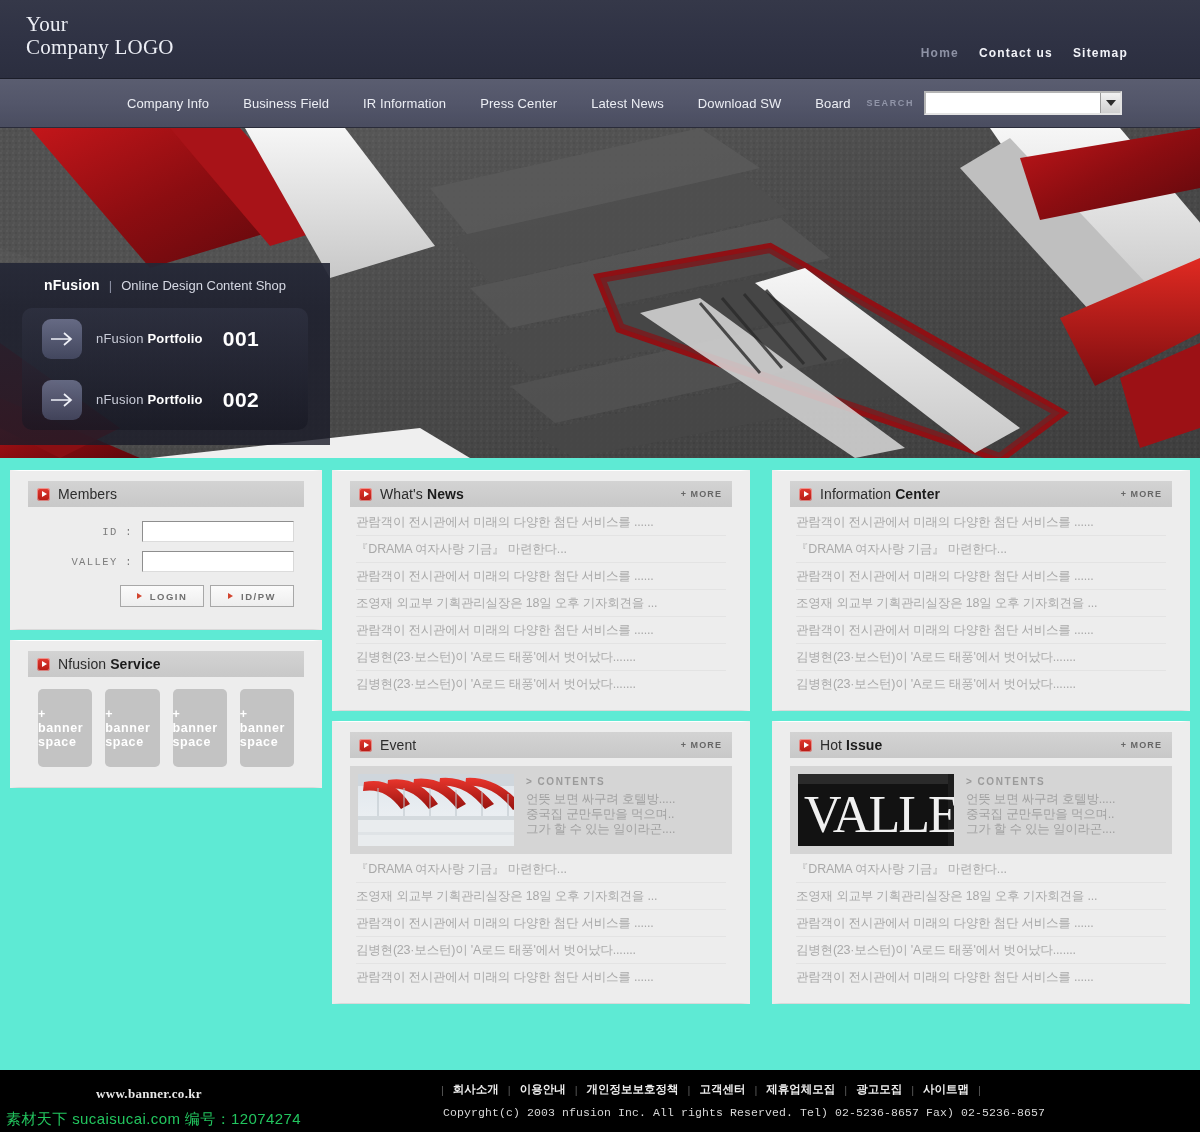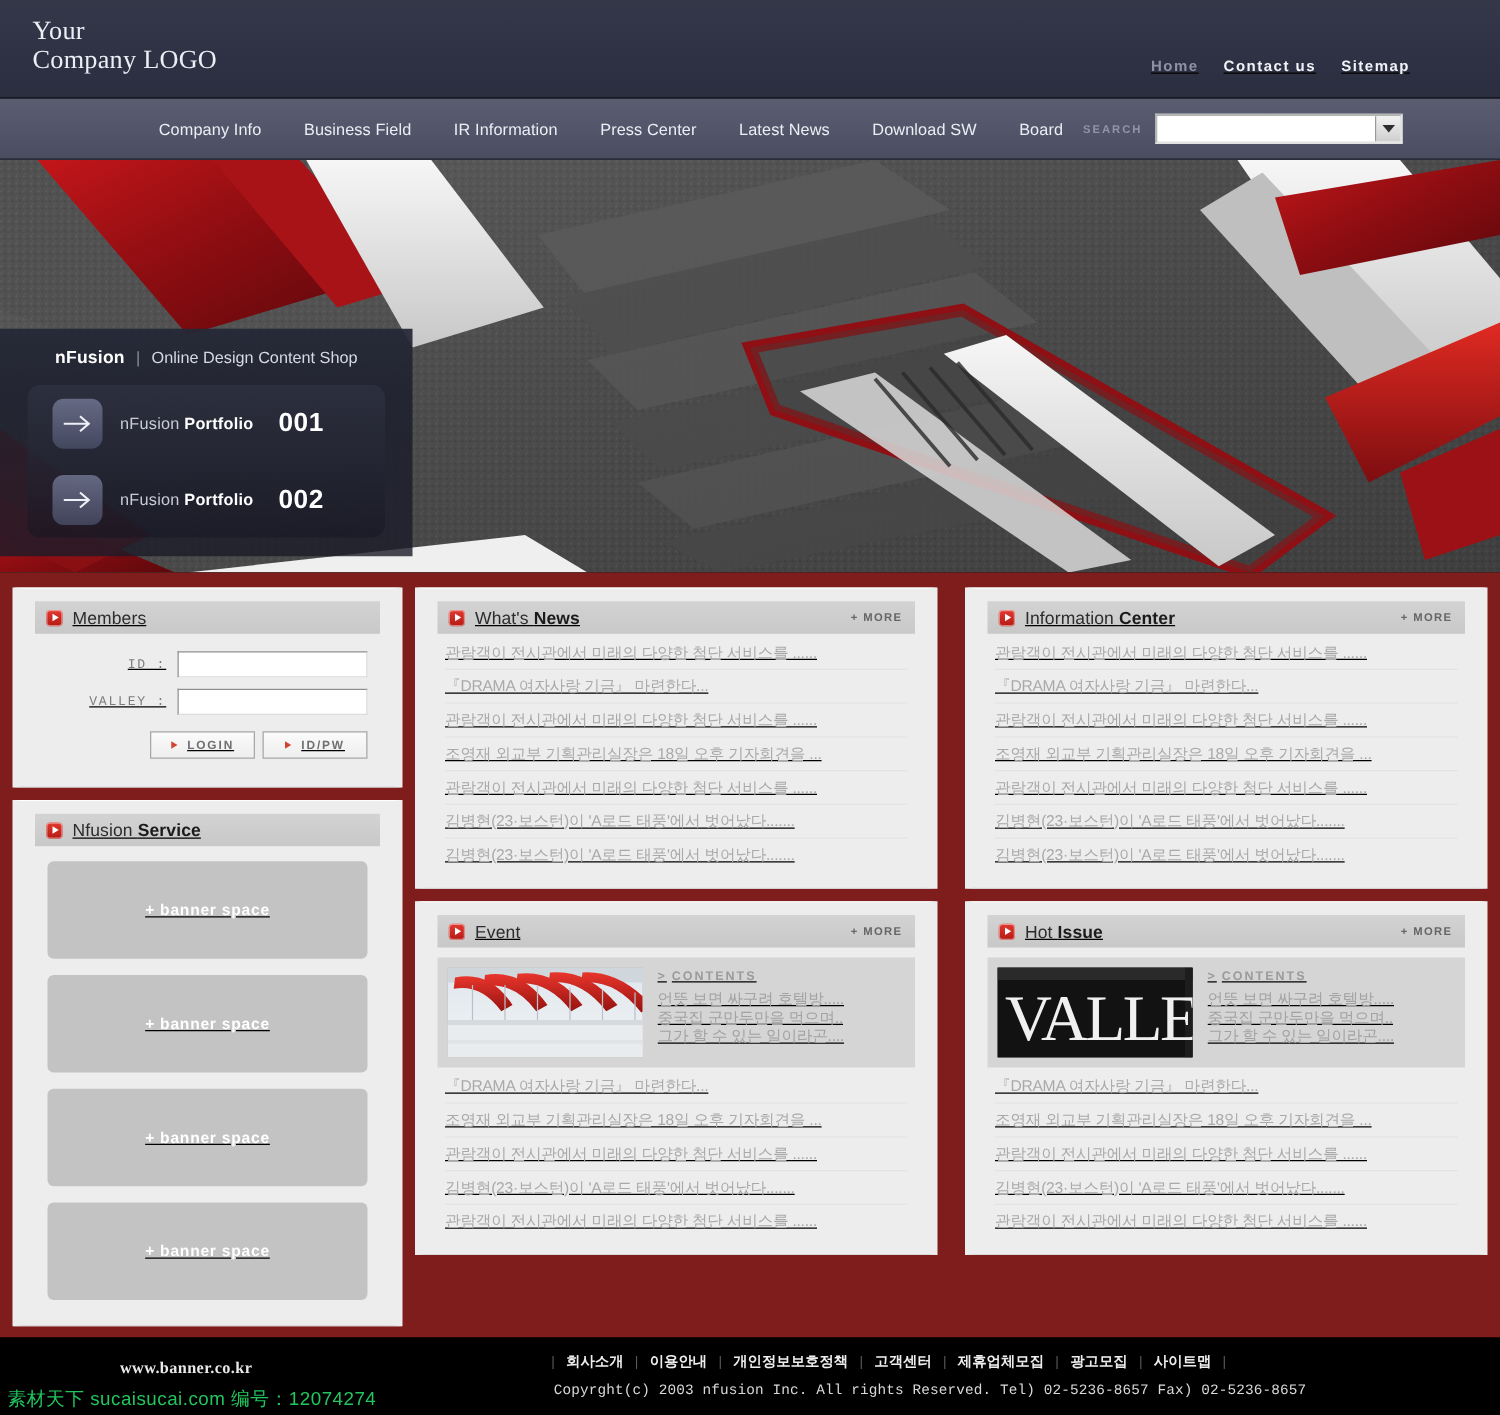--- a/index.html
+++ b/index.html
@@ -20,21 +20,21 @@
   }
   .logo {
     position: absolute; left: 26px; top: 14px;
     color: #eceef5;
     line-height: 1.0;
     letter-spacing: .2px;
   }
   .logo .l1 { font-family:"Liberation Serif","DejaVu Serif",serif; font-size: 21px; display:block; }
   .logo .l2 { font-family:"Liberation Serif","DejaVu Serif",serif; font-size: 21px; display:block; margin-top:2px; }
 
-  .utilnav { position:absolute; right: 72px; top: 46px; display:flex; gap: 20px; align-items:center;text-decoration:underline; }
+  .utilnav { position:absolute; right: 72px; top: 46px; display:flex; gap: 20px; align-items:center; }
   .utilnav a { font-size: 12px; font-weight: bold; letter-spacing: 1.2px; text-decoration:none; }
   .utilnav .dim { color:#8e92a5; }
   .utilnav .bright { color:#f2f3f8; }
 
   
   .navbar {
     position: relative; height: 49px;
     background: linear-gradient(180deg,#5a5d70 0%,#53566a 50%,#4a4d60 100%);
     border-bottom: 1px solid #2a2c3a;
     display:flex; align-items:center;
@@ -84,22 +84,22 @@
     background: linear-gradient(180deg, rgba(118,123,152,.78), rgba(78,83,110,.72));
     display:flex; align-items:center; justify-content:center; flex:0 0 auto;
   }
   .arrowbtn svg { display:block; }
   .portlabel { color:#c9ccd8; font-size:13px; letter-spacing:.2px; }
   .portlabel b { color:#fff; font-weight:bold; }
   .portnum { color:#fff; font-size:21px; font-weight:bold; letter-spacing:.5px; margin-left:6px; }
 
   
   .content {
-    position:relative; height:612px; background:#7f1d1d;
-    padding: 12px 10px 0 10px; display:flex; gap:10px; align-items:flex-start;text-decoration:underline;
+    position:relative; height:612px; background:#5eead4;
+    padding: 12px 10px 0 10px; display:flex; gap:10px; align-items:flex-start;
   }
 
   .hatch {
     background-image: repeating-linear-gradient(
       -45deg, #ffffff 0px, #ffffff 3px, #e2e2e2 3px, #e2e2e2 6px);
   }
 
   .panel {
     background:#ededed;
     border-left:9px solid transparent; border-right:9px solid transparent;
@@ -147,21 +147,21 @@
   }
   .btnrow { display:flex; gap:6px; justify-content:flex-end; padding-top:4px; }
   .mbtn {
     width:84px; height:22px; background:linear-gradient(180deg,#fbfbfb,#eeeeee);
     border:1px solid #a8a8a8; display:flex; align-items:center; justify-content:center; gap:8px;
     font-size:9.5px; color:#6f6f6f; letter-spacing:1.5px; font-weight:bold; cursor:pointer;
     font-family:"Liberation Sans",sans-serif;
   }
   .mbtn .tri { border-left:5px solid #d2452f; border-top:3.5px solid transparent; border-bottom:3.5px solid transparent; }
 
-  .bannerlist { padding: 12px 10px 10px 10px; display:flex; flex-direction:column; gap:13px;justify-content:center; }
+  .bannerlist { padding: 12px 10px 10px 10px; display:flex; flex-direction:row; gap:13px;justify-content:center; }
   .banner {
     height:78px; background:#c3c3c3; border-radius:5px;
     display:flex; align-items:center; justify-content:center;
     color:#fff; font-size:12.5px; font-weight:bold; letter-spacing:.6px;
   }
 
   
   .col-right { flex:1; display:flex; flex-direction:column; gap:10px; }
   .row2 { display:flex; gap:22px; align-items:flex-start; }
   .cell { flex:1; }

